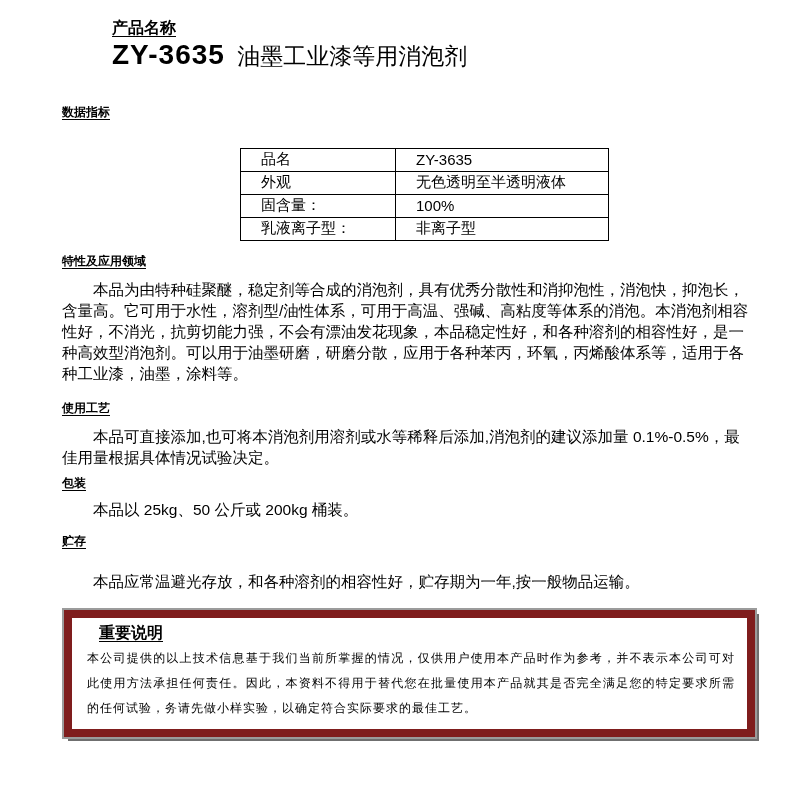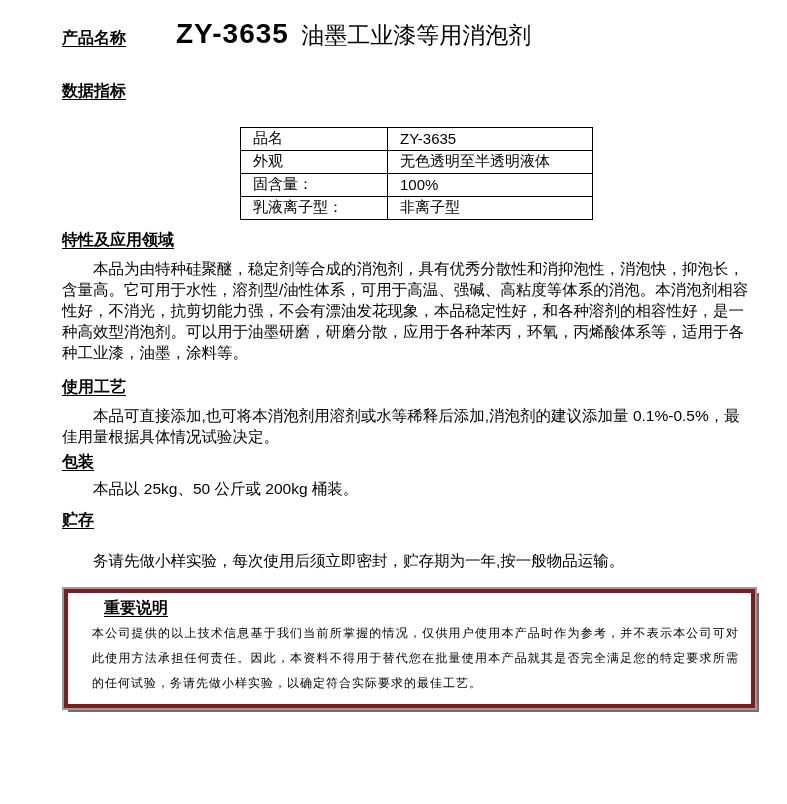--- a/index.html
+++ b/index.html
@@ -16,20 +16,21 @@
     overflow: hidden;
     background: #ffffff;
     box-sizing: border-box;
     padding: 16px 32px 0 62px;
   }
   
   .title-row {
     display: flex;
     align-items: baseline;
     margin-top: 2px;
+    flex-direction: column;
   }
   .h-label {
     font-weight: bold;
     font-size: 16px;
     text-decoration: underline;
     text-underline-offset: 3px;
     flex: none;
   }
   .title-big {
     margin-left: 50px;
@@ -41,40 +42,40 @@
     letter-spacing: 1px;
   }
   .cn-title {
     font-size: 23px;
     margin-left: 8px;
     font-family: "Liberation Serif", "DejaVu Serif", serif;
   }
   
   .sec-heading {
     font-weight: bold;
-    font-size: 16px;
+    font-size: 12px;
     text-decoration: underline;
     text-underline-offset: 3px;
     line-height: 20px;
   }
   .mt-data     { margin-top: 30px; }
   .mt-features { margin-top: 10px; }
   .mt-usage    { margin-top: 14px; }
   .mt-pack     { margin-top: 5px; }
   .mt-storage  { margin-top: 11px; }
   
   table.spec {
     border-collapse: collapse;
     margin: 26px 0 0 178px;
     font-size: 15px;
     font-family: "Liberation Sans", "DejaVu Sans", sans-serif;
   }
   table.spec td {
     border: 1px solid #000;
-    padding: 1px 4px 2px 12px;
+    padding: 1px 4px 2px 20px;
     height: 19px;
     vertical-align: middle;
     white-space: nowrap;
     margin-left: 34px;
   }
   td.c1 { width: 130px; }
   td.c2 { width: 188px; }
   
   .para {
     font-size: 15.5px;
@@ -83,23 +84,23 @@
     margin: 8px 0 0 0;
   }
   .para-usage   { margin-top: 8px; }
   .para-pack    { margin-top: 6px; }
   .para-storage { margin-top: 20px; }
   
   .notice-box {
     margin-top: 18px;
     margin-left: 2px;
     margin-right: 0;
-    border: 4px solid #7f1d1d;
+    border: 8px solid #7f1d1d;
     box-shadow: 0 0 0 2px #9b9b9b, 4px 4px 0 0 #6f6f6f;
-    padding: 5px 12px 8px 24px;
+    padding: 5px 12px 8px 15px;
     background: #ffffff;
   }
   .notice-heading {
     font-weight: bold;
     font-size: 16px;
     text-decoration: underline;
     text-underline-offset: 3px;
     margin-left: 12px;
     line-height: 20px;
   }
@@ -150,20 +151,20 @@
   <div class="sec-heading mt-features">特性及应用领域</div>
   <p class="para">本品为由特种硅聚醚，稳定剂等合成的消泡剂，具有优秀分散性和消抑泡性，消泡快，抑泡长，含量高。它可用于水性，溶剂型/油性体系，可用于高温、强碱、高粘度等体系的消泡。本消泡剂相容性好，不消光，抗剪切能力强，不会有漂油发花现象，本品稳定性好，和各种溶剂的相容性好，是一种高效型消泡剂。可以用于油墨研磨，研磨分散，应用于各种苯丙，环氧，丙烯酸体系等，适用于各种工业漆，油墨，涂料等。</p>
 
   <div class="sec-heading mt-usage">使用工艺</div>
   <p class="para para-usage">本品可直接添加,也可将本消泡剂用溶剂或水等稀释后添加,消泡剂的建议添加量 0.1%-0.5%，最佳用量根据具体情况试验决定。</p>
 
   <div class="sec-heading mt-pack">包装</div>
   <p class="para para-pack">本品以 25kg、50 公斤或 200kg 桶装。</p>
 
   <div class="sec-heading mt-storage">贮存</div>
-  <p class="para para-storage">务请先做小样实验，每次使用后须立即密封，贮存期为一年,按一般物品运输。</p>
+  <p class="para para-storage">本品应常温避光存放，和各种溶剂的相容性好，贮存期为一年,按一般物品运输。</p>
 
   <div class="notice-box">
     <div class="notice-heading">重要说明</div>
     <div class="notice-text">本公司提供的以上技术信息基于我们当前所掌握的情况，仅供用户使用本产品时作为参考，并不表示本公司可对此使用方法承担任何责任。因此，本资料不得用于替代您在批量使用本产品就其是否完全满足您的特定要求所需的任何试验，务请先做小样实验，以确定符合实际要求的最佳工艺。</div>
   </div>
 
 </div>
 
 </body></html>

